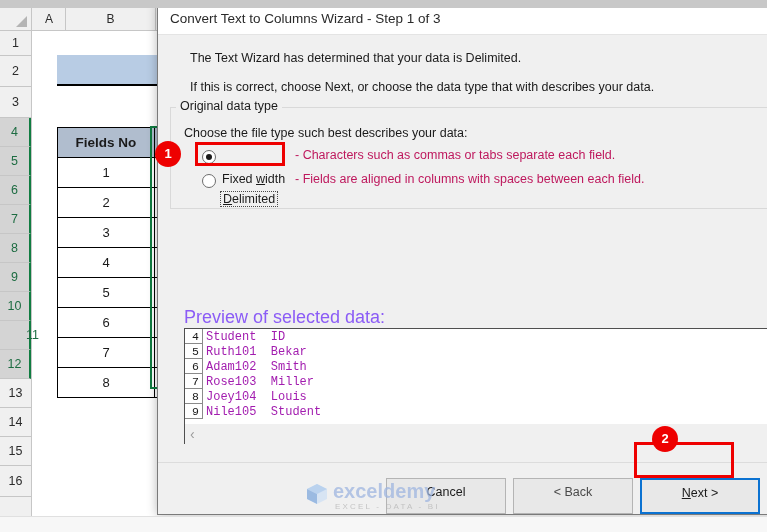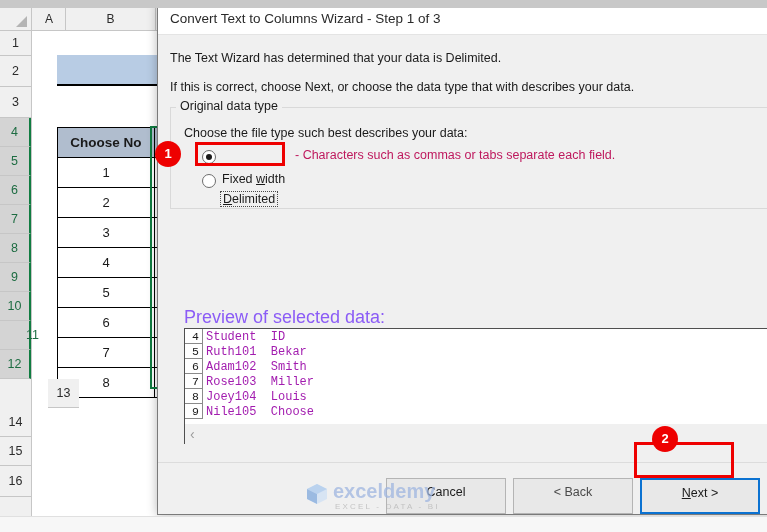--- a/index.html
+++ b/index.html
@@ -188,20 +188,21 @@
     left: 0; top: 32px;
     right: 0; bottom: 0;
     background: #f0f0f0;
   }
   .dlg-text {
     position: absolute;
     font-family: "Liberation Sans", sans-serif;
     font-size: 12.5px;
     color: #1a1a1a;
     white-space: nowrap;
+    margin-left: 20px;
   }
   #line1 { left: 12px; top: 16px; }
   #line2 { left: 12px; top: 45px; }
 
   
   #groupbox {
     position: absolute;
     left: 12px; top: 72px;
     width: 604px; height: 102px;
     border: 1px solid #d9d9d9;
@@ -479,21 +480,21 @@
 
   <div id="grid-area">
 
     <div id="title-cell">
       <span>Stu</span>
     </div>
 
     <table id="data-table">
       <tbody>
           <tr>
-        <th>Choose No</th>
+        <th>Fields No</th>
         <th class="col2cell"></th>
       </tr>
       <tr>
         <td>1</td>
         <td class="col2cell"></td>
       </tr>
       <tr>
         <td>2</td>
         <td class="col2cell">A</td>
       </tr>
@@ -533,21 +534,21 @@
       <div class="row-head" style="top: 56px; height: 31px; line-height: 30px;">3</div>
       <div class="row-head sel" style="top: 87px; height: 29px; line-height: 28px;">4</div>
       <div class="row-head sel" style="top: 116px; height: 29px; line-height: 28px;">5</div>
       <div class="row-head sel" style="top: 145px; height: 29px; line-height: 28px;">6</div>
       <div class="row-head sel" style="top: 174px; height: 29px; line-height: 28px;">7</div>
       <div class="row-head sel" style="top: 203px; height: 29px; line-height: 28px;">8</div>
       <div class="row-head sel" style="top: 232px; height: 29px; line-height: 28px;">9</div>
       <div class="row-head sel" style="top: 261px; height: 29px; line-height: 28px;">10</div>
       <div class="row-head sel" style="top: 290px; height: 29px; line-height: 28px; padding-left: 26px;">11</div>
       <div class="row-head sel" style="top: 319px; height: 29px; line-height: 28px;">12</div>
-      <div class="row-head" style="top: 348px; height: 29px; line-height: 28px; margin-left: 48px;">13</div>
+      <div class="row-head" style="top: 348px; height: 29px; line-height: 28px;">13</div>
       <div class="row-head" style="top: 377px; height: 29px; line-height: 28px;">14</div>
       <div class="row-head" style="top: 406px; height: 29px; line-height: 28px;">15</div>
       <div class="row-head" style="top: 435px; height: 31px; line-height: 30px;">16</div>
     </div>
 
   <div id="col-header-strip">
     <div id="corner-box">
       <div id="corner-tri"></div>
     </div>
   <div class="col-head" style="left: 33px; width: 33px;">A</div>
@@ -578,29 +579,30 @@
     <div class="radio-row" id="radio-delimited-row">
       <span class="radio-dot checked"></span>
       <span class="radio-label focus"><span class="udl">D</span><span>elimited</span></span>
     </div>
     <div class="radio-desc" id="desc-delimited">- Characters such as commas or tabs separate each field.</div>
 
     <div class="radio-row" id="radio-fixed-row">
       <span class="radio-dot"></span>
       <span class="radio-label">Fixed <span class="udl">w</span><span>idth</span></span>
     </div>
+    <div class="radio-desc" id="desc-fixed">- Fields are aligned in columns with spaces between each field.</div>
 
     <div id="preview-label">Preview of selected data:</div>
     <div id="preview-box">
       <div class="prev-row"><span class="prev-num">4</span><span class="prev-txt">Student  ID</span></div>
       <div class="prev-row"><span class="prev-num">5</span><span class="prev-txt">Ruth101  Bekar</span></div>
       <div class="prev-row"><span class="prev-num">6</span><span class="prev-txt">Adam102  Smith</span></div>
       <div class="prev-row"><span class="prev-num">7</span><span class="prev-txt">Rose103  Miller</span></div>
       <div class="prev-row"><span class="prev-num">8</span><span class="prev-txt">Joey104  Louis</span></div>
-      <div class="prev-row"><span class="prev-num">9</span><span class="prev-txt">Nile105  Choose</span></div>
+      <div class="prev-row"><span class="prev-num">9</span><span class="prev-txt">Nile105  Student</span></div>
     </div>
     <div id="preview-scroll">
       <span id="scroll-left-arrow">‹</span>
     </div>
 
     <div id="btn-separator"></div>
 
     <div class="dlg-btn" id="btn-cancel">Cancel</div>
     <div class="dlg-btn" id="btn-back">&lt; Back</div>
     <div class="dlg-btn" id="btn-next"><span class="udl">N</span><span>ext &gt;</span></div>

